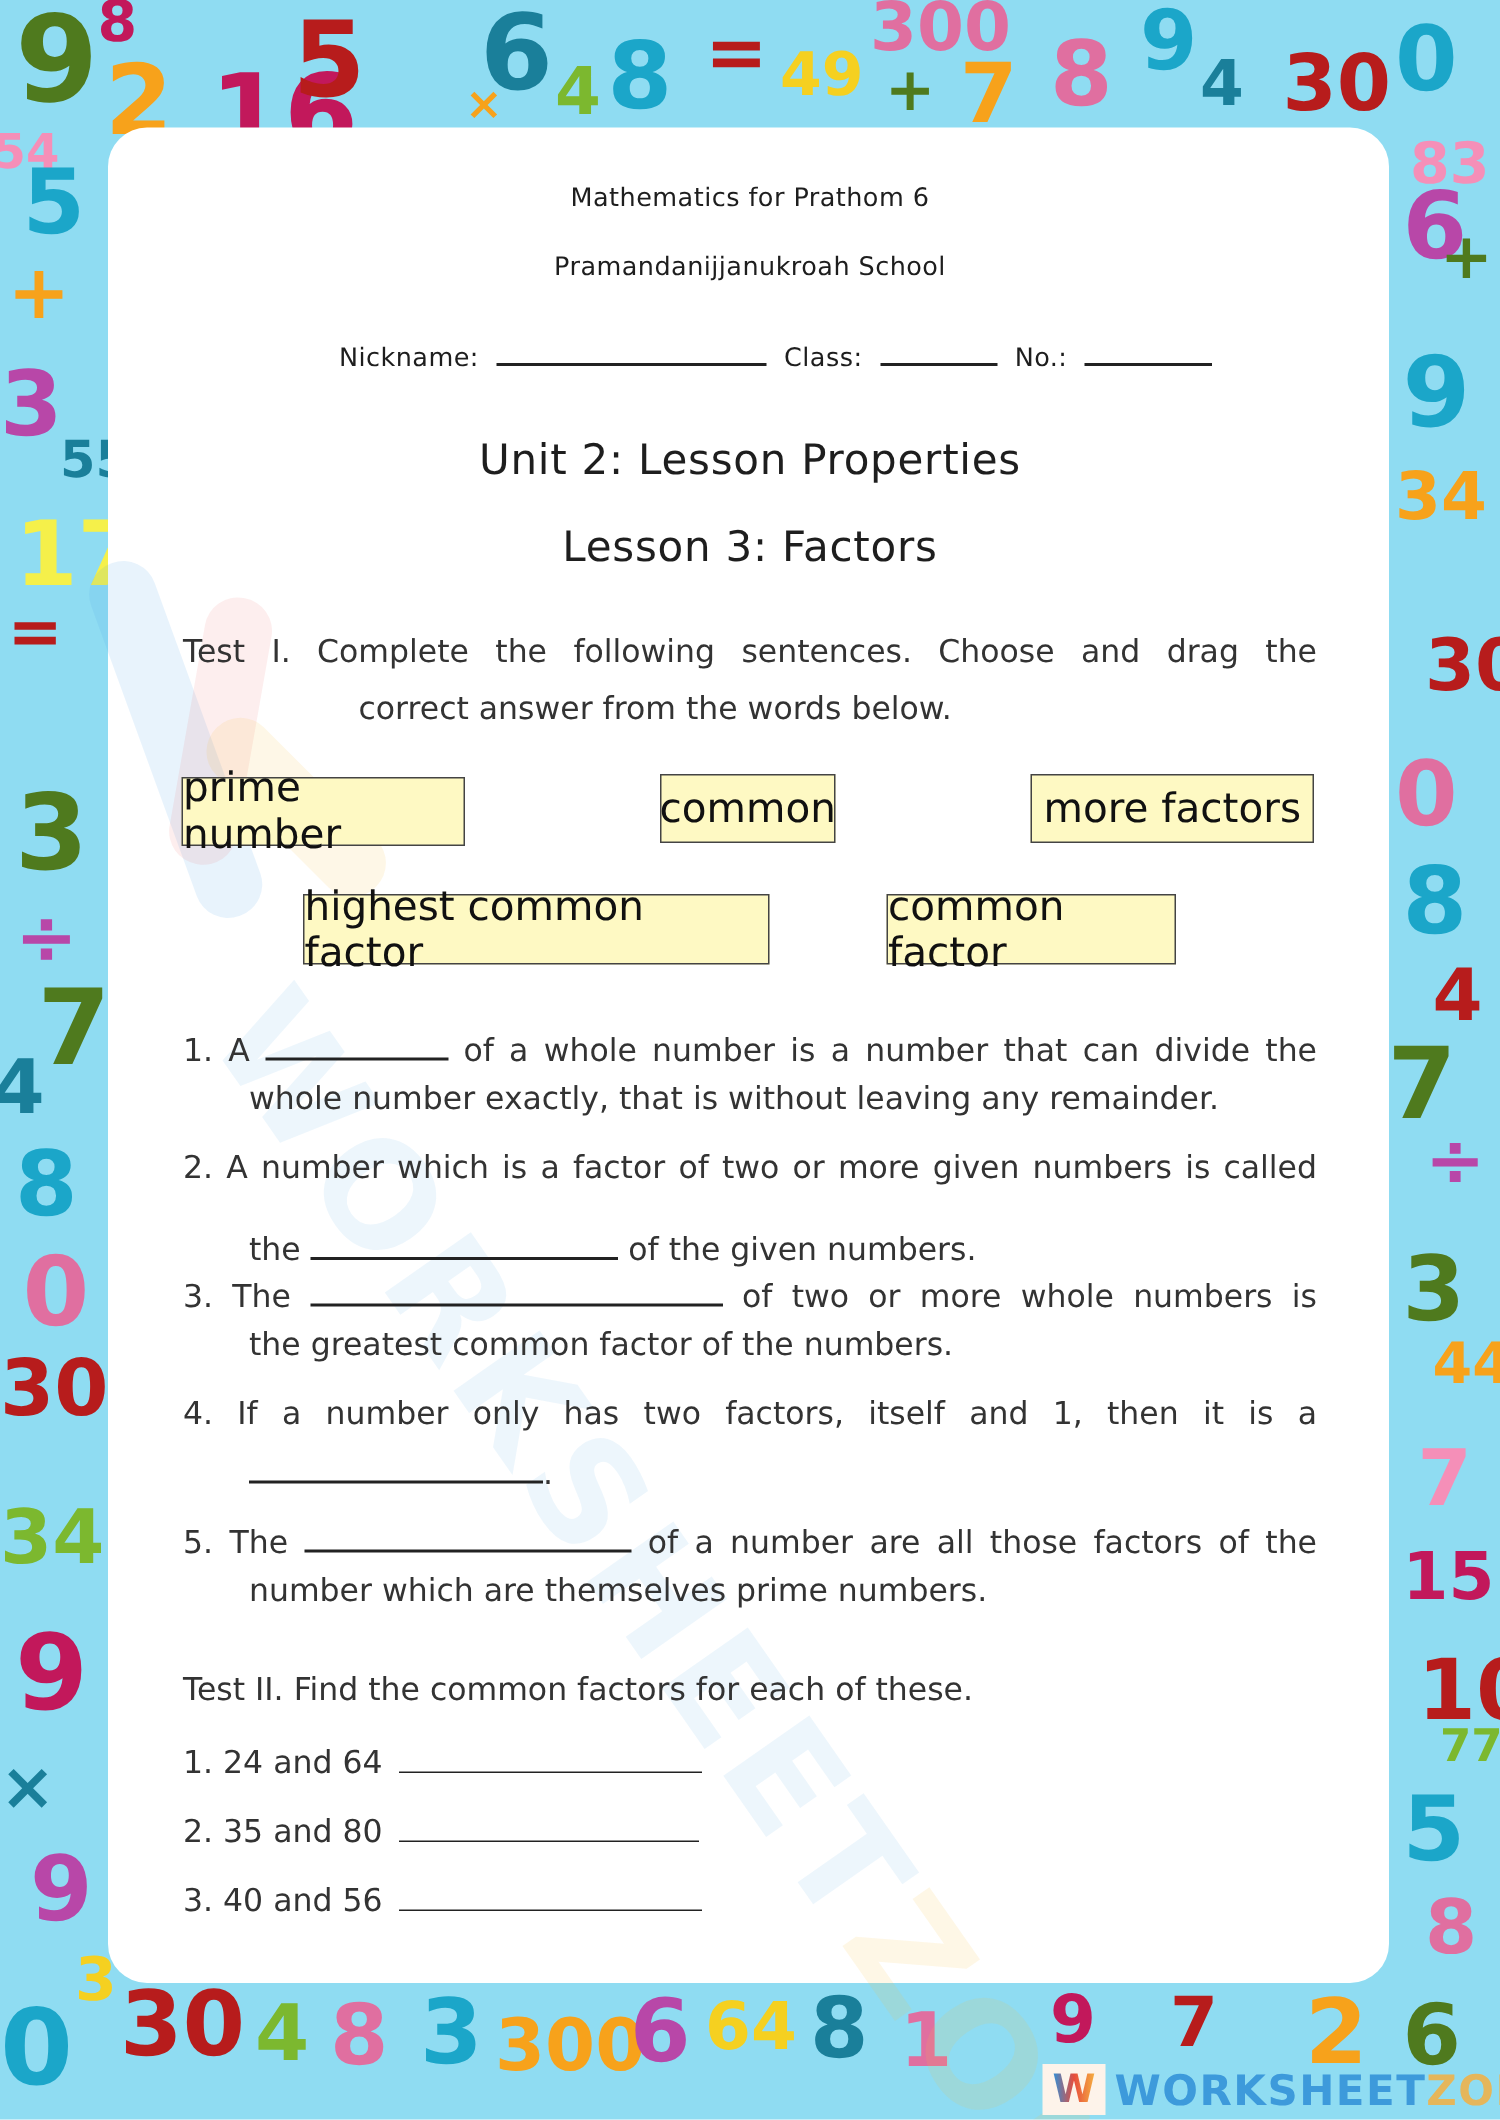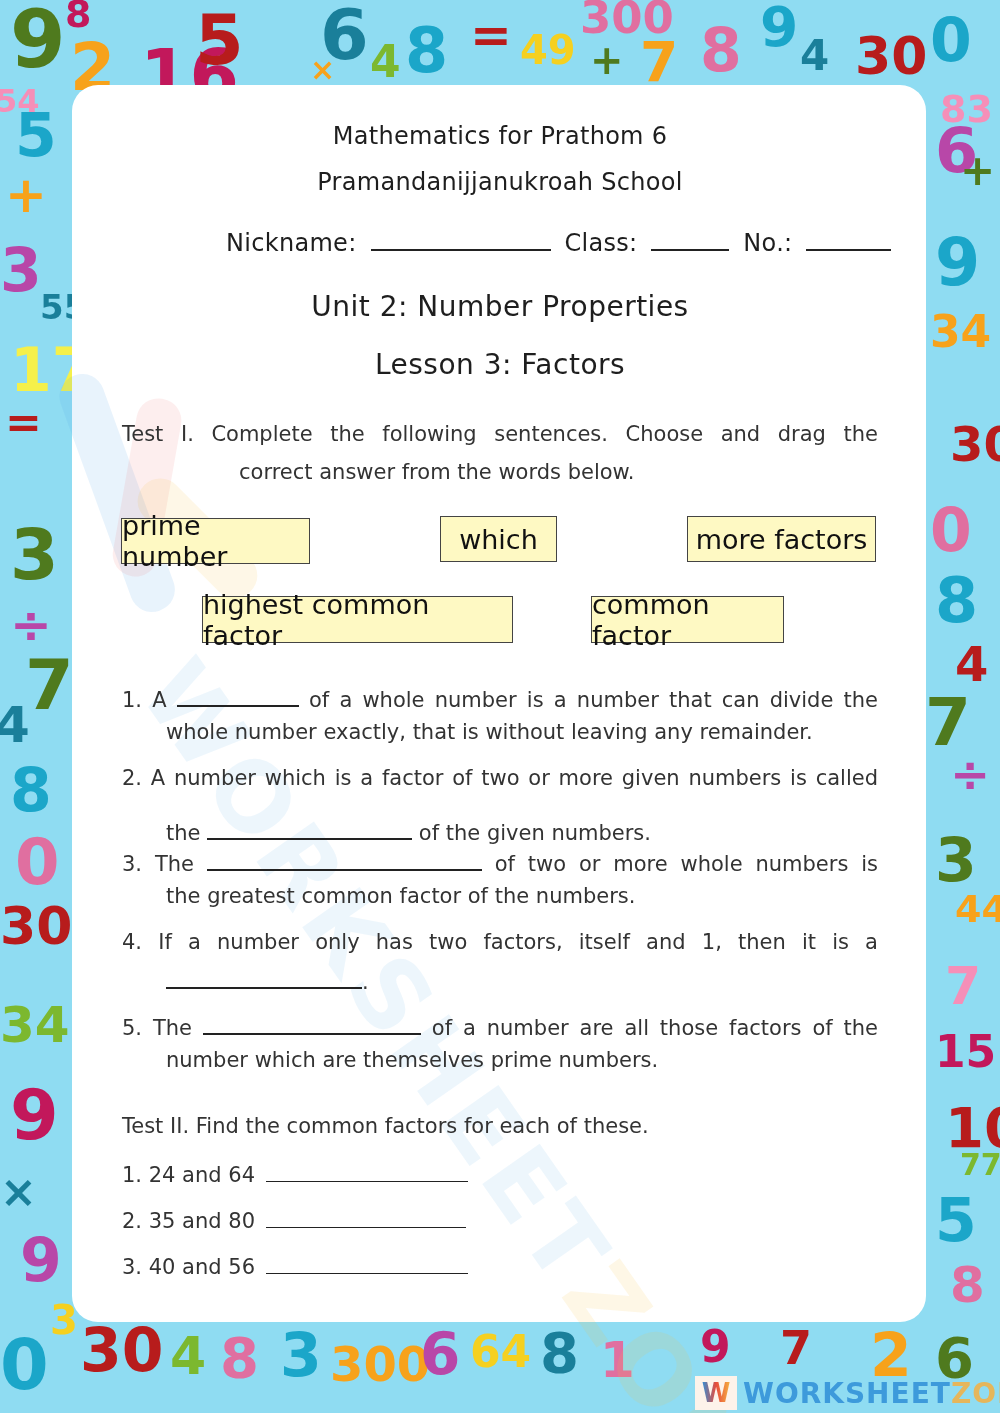--- a/index.html
+++ b/index.html
@@ -25,21 +25,21 @@
   .wm-logo {
     position: absolute; left: 95px; top: 360px; width: 90px; height: 260px;
     transform: rotate(-20deg); pointer-events: none;
   }
   .wm-logo .b { position: absolute; left: 0; top: 0; width: 45px; height: 250px; background: rgba(80,160,230,0.13); border-radius: 22px; }
   .wm-logo .r { position: absolute; left: 30px; top: 40px; width: 45px; height: 180px; background: rgba(240,90,90,0.10); border-radius: 22px; transform: rotate(30deg); }
   .wm-logo .y { position: absolute; left: 60px; top: 120px; width: 45px; height: 150px; background: rgba(250,190,60,0.12); border-radius: 22px; transform: rotate(-25deg); }
 
   .t { position: absolute; color: #1e1e1e; white-space: nowrap; }
   .center { left: 0; width: 1000px; text-align: center; }
-  .h-small { font-size: 24px; letter-spacing: 0.3px; }
+  .h-small { font-size: 17px; letter-spacing: 0.3px; }
   .h-big { font-size: 28px; letter-spacing: 0.5px; }
   .body-t { font-size: 21px; color: #333; }
   .blank { display: inline-block; border-bottom: 2px solid #222; height: 1em; vertical-align: baseline; }
   .wordbox {
     position: absolute; border: 1.5px solid #444; background: #fef9c3;
     display: flex; align-items: center; justify-content: center;
     font-size: 27px; color: #111; cursor: grab;
   }
   .justify { text-align: justify; text-align-last: justify; }
   .footer-logo {
@@ -145,28 +145,28 @@
 
 <div class="t h-small" style="top:225px;left:198px;margin-left:28px;">
   <span>Nickname:</span>
   <span class="blank" style="width:180px;margin-left:6px;"></span>
   <span style="margin-left:6px;">Class:</span>
   <span class="blank" style="width:78px;margin-left:6px;"></span>
   <span style="margin-left:6px;">No.:</span>
   <span class="blank" style="width:85px;margin-left:6px;"></span>
 </div>
 
-<div class="t center h-big" style="top:290px;">Unit 2: Number Properties</div>
+<div class="t center h-big" style="top:290px;">Unit 2: Lesson Properties</div>
 <div class="t center h-big" style="top:348px;">Lesson 3: Factors</div>
 
 <div class="t body-t justify" style="top:422px;left:122px;width:756px;">Test I. Complete the following sentences. Choose and drag the</div>
 <div class="t body-t" style="top:460px;left:239px;">correct answer from the words below.</div>
 
 <div class="wordbox" style="left:121px;top:518px;width:187px;height:44px;">prime number</div>
-<div class="wordbox" style="left:440px;top:516px;width:115px;height:44px;">which</div>
+<div class="wordbox" style="left:440px;top:516px;width:115px;height:44px;">common</div>
 <div class="wordbox" style="left:687px;top:516px;width:187px;height:44px;">more factors</div>
 <div class="wordbox" style="left:202px;top:596px;width:309px;height:45px;">highest common factor</div>
 <div class="wordbox" style="left:591px;top:596px;width:191px;height:45px;">common factor</div>
 
 <div class="t body-t justify" style="top:684px;left:122px;width:756px;">
   <span>1.</span>
   <span>A</span>
   <span class="blank" style="width:122px;"></span>
   <span>of a whole number is a number that can divide the</span>
 </div>

